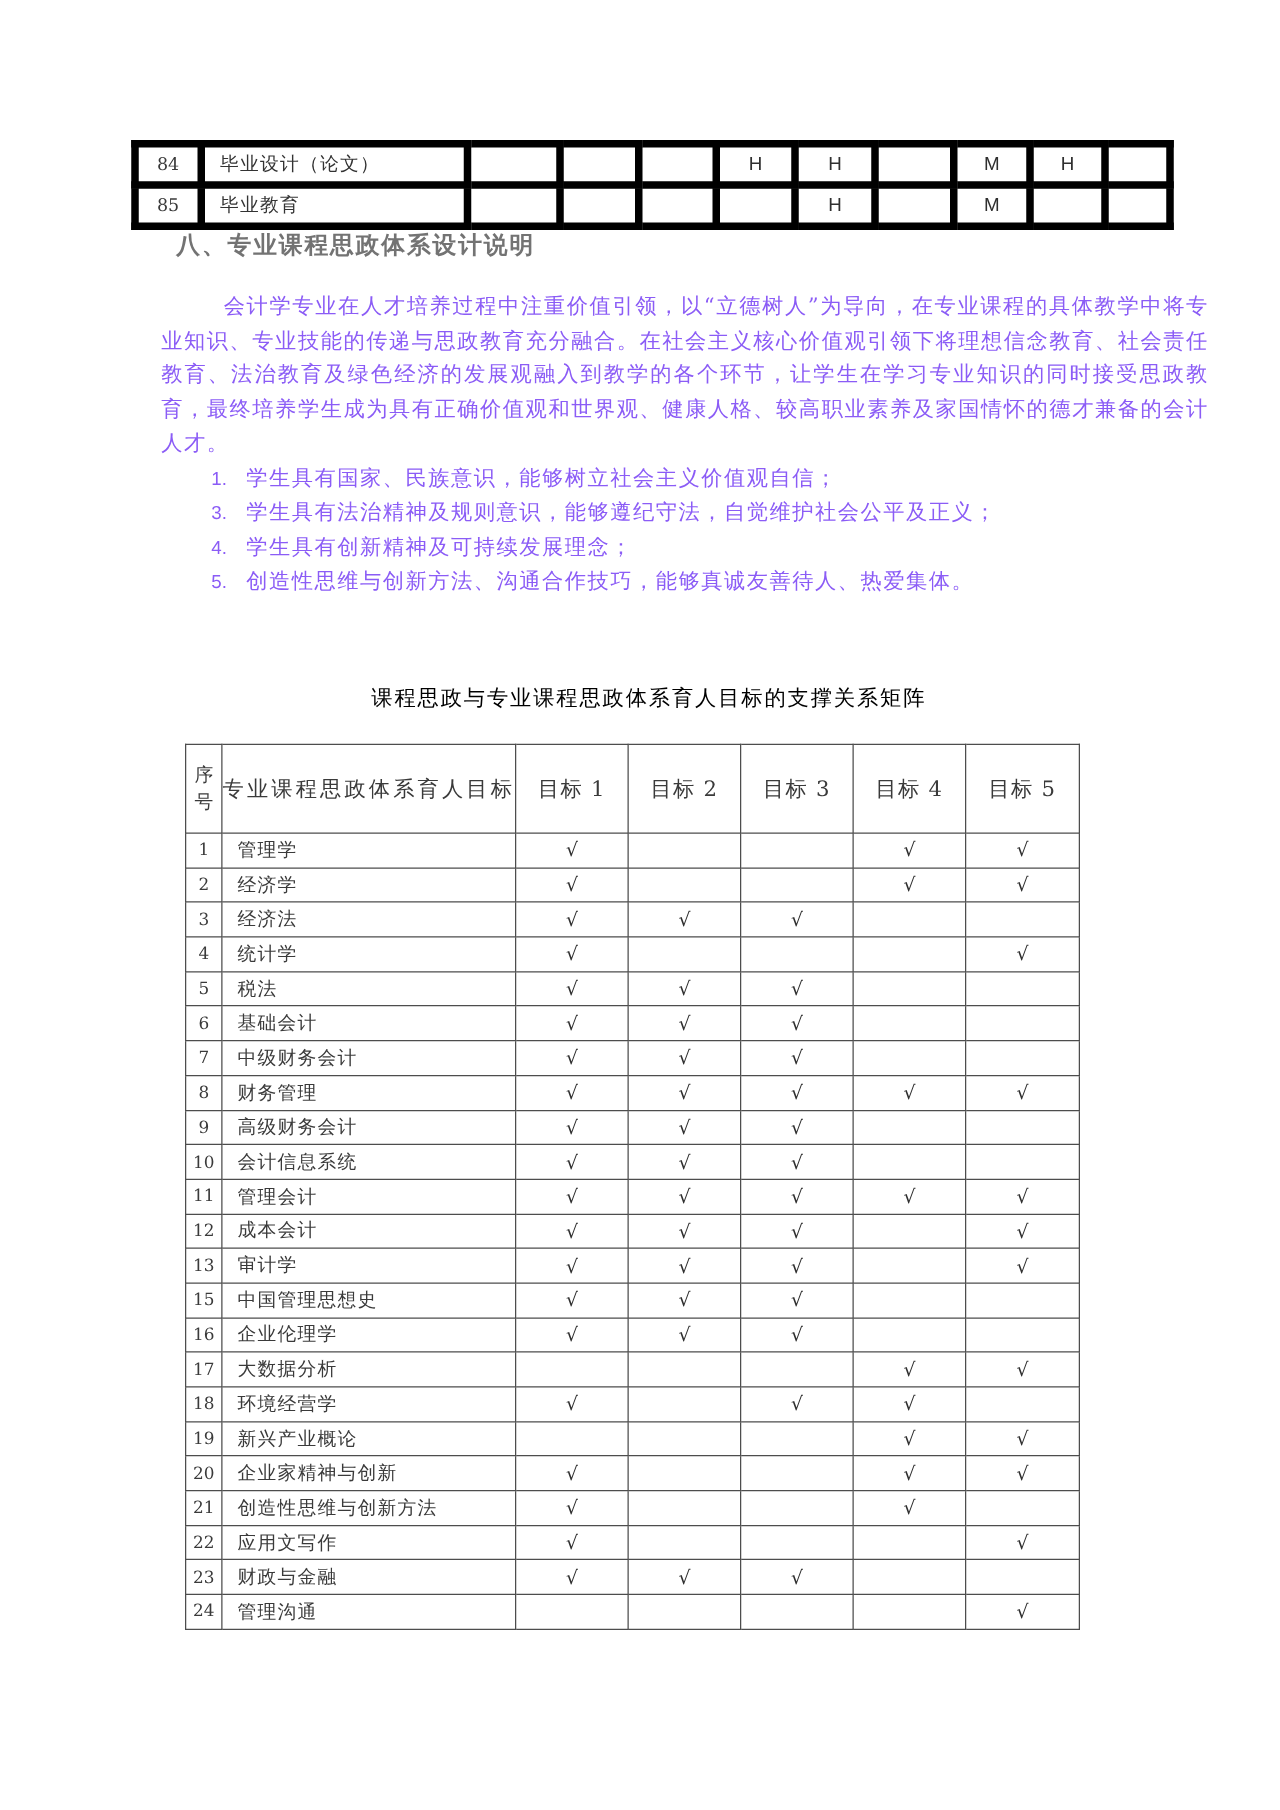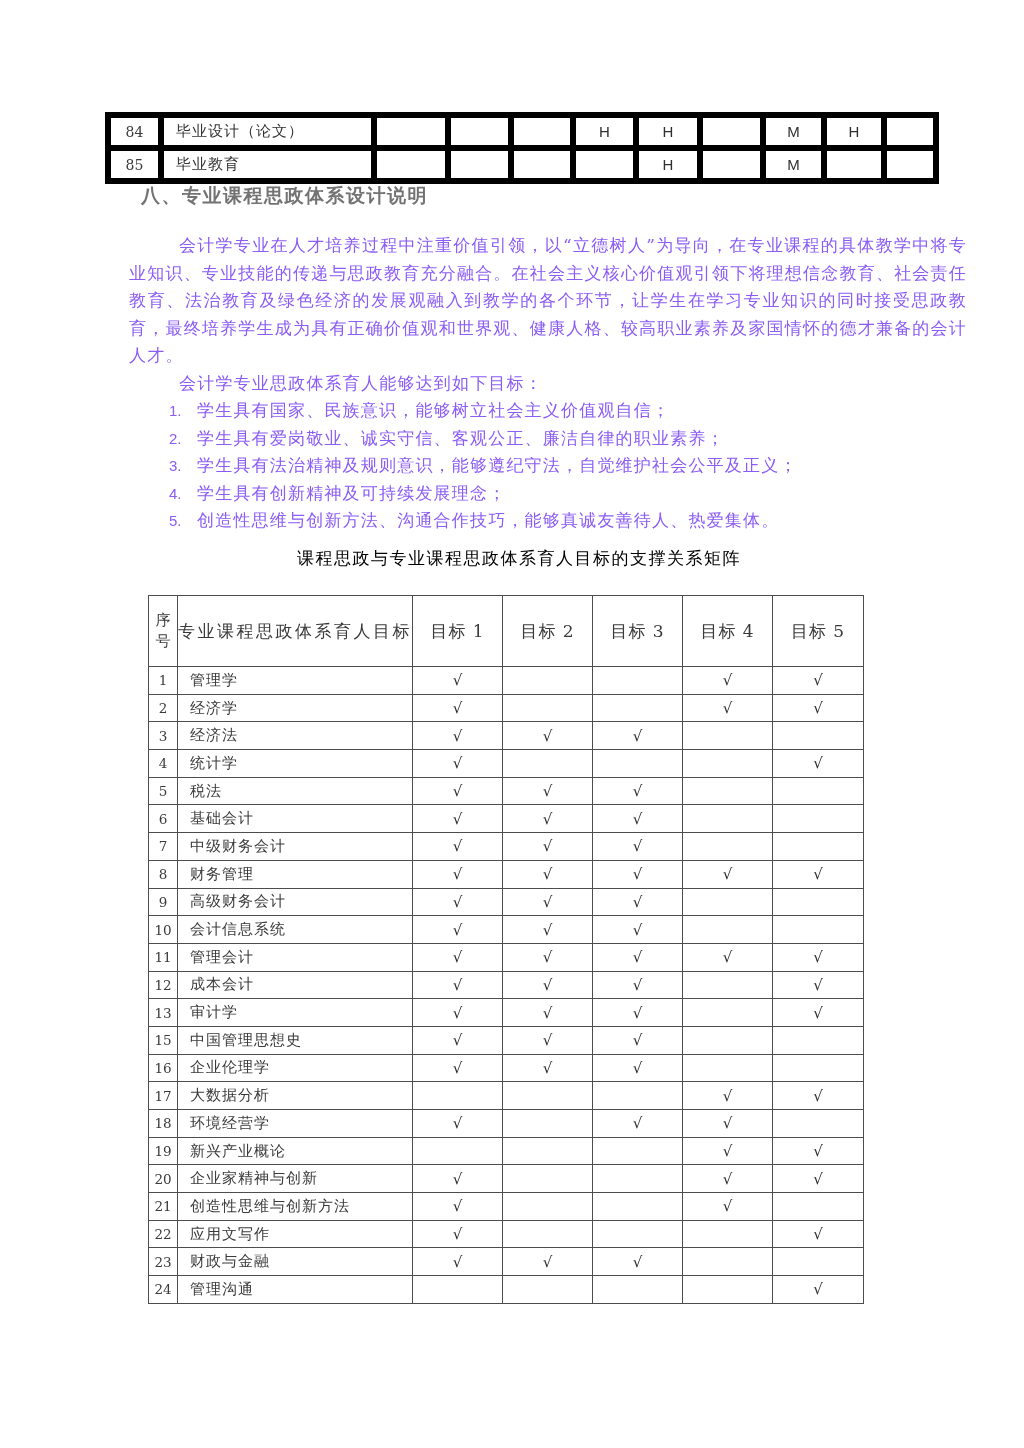--- a/index.html
+++ b/index.html
@@ -106,24 +106,22 @@
           <td class="tt-mark"></td>
           <td class="tt-mark"></td>
         </tr>
       </tbody>
   </table>
 
   <h2 class="heading">八、专业课程思政体系设计说明</h2>
 
   <div class="bodytext">
     <p class="para">会计学专业在人才培养过程中注重价值引领，以“立德树人”为导向，在专业课程的具体教学中将专业知识、专业技能的传递与思政教育充分融合。在社会主义核心价值观引领下将理想信念教育、社会责任教育、法治教育及绿色经济的发展观融入到教学的各个环节，让学生在学习专业知识的同时接受思政教育，最终培养学生成为具有正确价值观和世界观、健康人格、较高职业素养及家国情怀的德才兼备的会计人才。</p>
-    <p class="list-intro">会计学专业思政体系育人能够达到如下目标：</p>
     <ol class="goals" id="goals-list">
         <li class="goal-item"><span class="goal-num">1.</span><span class="goal-text">学生具有国家、民族意识，能够树立社会主义价值观自信；</span></li>
-        <li class="goal-item"><span class="goal-num">2.</span><span class="goal-text">学生具有爱岗敬业、诚实守信、客观公正、廉洁自律的职业素养；</span></li>
         <li class="goal-item"><span class="goal-num">3.</span><span class="goal-text">学生具有法治精神及规则意识，能够遵纪守法，自觉维护社会公平及正义；</span></li>
         <li class="goal-item"><span class="goal-num">4.</span><span class="goal-text">学生具有创新精神及可持续发展理念；</span></li>
         <li class="goal-item"><span class="goal-num">5.</span><span class="goal-text">创造性思维与创新方法、沟通合作技巧，能够真诚友善待人、热爱集体。</span></li>
       </ol>
   </div>
 
   <p class="matrix-title">课程思政与专业课程思政体系育人目标的支撑关系矩阵</p>
 
   <table class="matrix">
     <colgroup>

